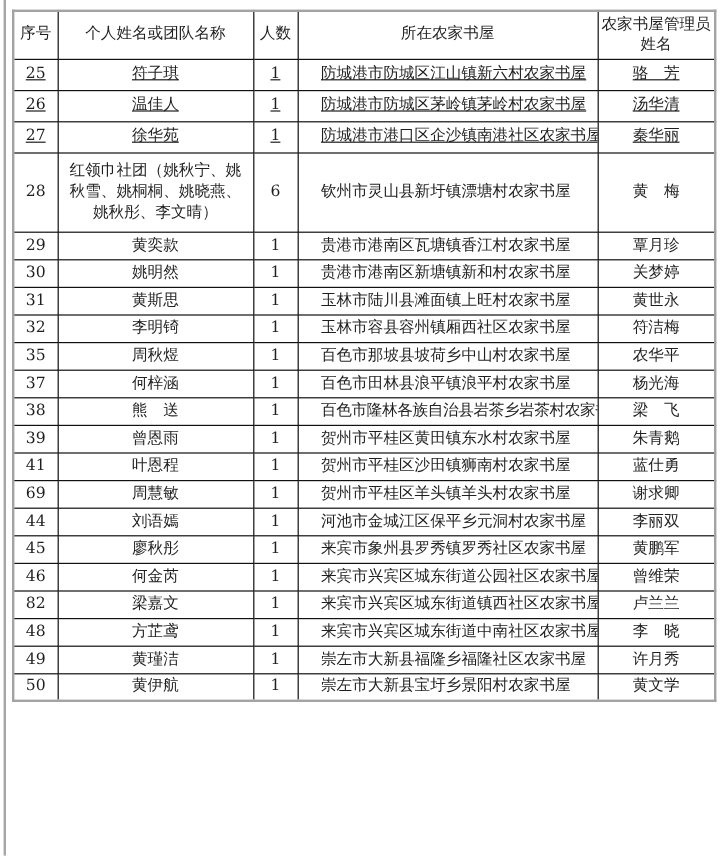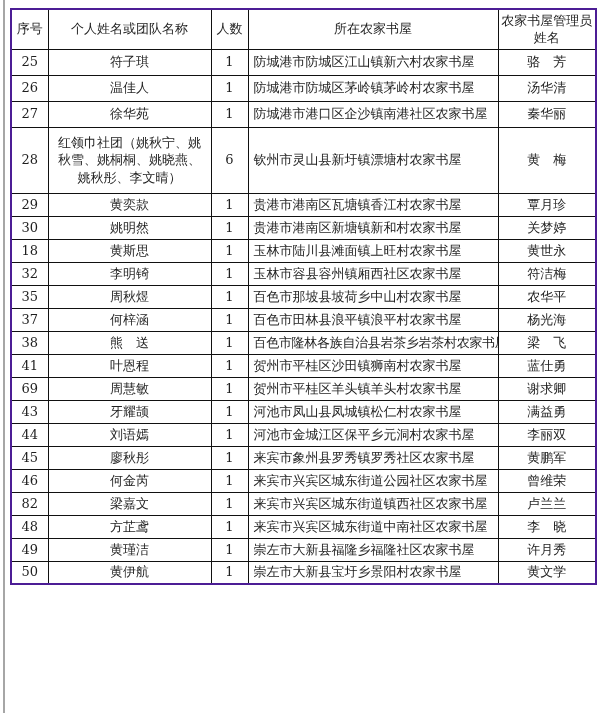--- a/index.html
+++ b/index.html
@@ -26,26 +26,26 @@
   th,td{
     border:1px solid #111111;
     padding:0 2px;
     font-size:13px;
     font-weight:normal;
     text-align:center;
     vertical-align:middle;
     overflow:hidden;
     line-height:1.35;
   }
-  table{border:2px solid #4c1d95;}
+  table{border:2px solid #a3a3a3;}
   thead tr{height:40px;}
   tbody tr{height:23px;}
-  tbody tr.h26{height:26px;}
+  tbody tr.h26{height:26px;text-decoration:underline;}
   tbody tr.tall{height:66px;}
-  td.c-library{text-align:left;padding-left:5px;white-space:nowrap;}
+  td.c-library{text-align:left;padding-left:19px;white-space:nowrap;}
   td.c-library.tight{font-size:13px;letter-spacing:-0.3px;}
   td.c-name{padding:0 6px;}
   .col-no{width:37px;}
   .col-name{width:163px;}
   .col-count{width:37px;}
   .col-library{width:250px;}
   .col-admin{width:98px;}
 </style>
 </head>
 <body>
@@ -107,21 +107,21 @@
     <td class="c-admin">覃月珍</td>
   </tr>
         <tr>
     <td class="c-no">30</td>
     <td class="c-name">姚明然</td>
     <td class="c-count">1</td>
     <td class="c-library">贵港市港南区新塘镇新和村农家书屋</td>
     <td class="c-admin">关梦婷</td>
   </tr>
         <tr>
-    <td class="c-no">18</td>
+    <td class="c-no">31</td>
     <td class="c-name">黄斯思</td>
     <td class="c-count">1</td>
     <td class="c-library">玉林市陆川县滩面镇上旺村农家书屋</td>
     <td class="c-admin">黄世永</td>
   </tr>
         <tr>
     <td class="c-no">32</td>
     <td class="c-name">李明锜</td>
     <td class="c-count">1</td>
     <td class="c-library">玉林市容县容州镇厢西社区农家书屋</td>
@@ -142,39 +142,39 @@
     <td class="c-admin">杨光海</td>
   </tr>
         <tr>
     <td class="c-no">38</td>
     <td class="c-name">熊　送</td>
     <td class="c-count">1</td>
     <td class="c-library tight">百色市隆林各族自治县岩茶乡岩茶村农家书屋</td>
     <td class="c-admin">梁　飞</td>
   </tr>
         <tr>
+    <td class="c-no">39</td>
+    <td class="c-name">曾恩雨</td>
+    <td class="c-count">1</td>
+    <td class="c-library">贺州市平桂区黄田镇东水村农家书屋</td>
+    <td class="c-admin">朱青鹅</td>
+  </tr>
+        <tr>
     <td class="c-no">41</td>
     <td class="c-name">叶恩程</td>
     <td class="c-count">1</td>
     <td class="c-library">贺州市平桂区沙田镇狮南村农家书屋</td>
     <td class="c-admin">蓝仕勇</td>
   </tr>
         <tr>
     <td class="c-no">69</td>
     <td class="c-name">周慧敏</td>
     <td class="c-count">1</td>
     <td class="c-library">贺州市平桂区羊头镇羊头村农家书屋</td>
     <td class="c-admin">谢求卿</td>
-  </tr>
-        <tr>
-    <td class="c-no">43</td>
-    <td class="c-name">牙耀颉</td>
-    <td class="c-count">1</td>
-    <td class="c-library">河池市凤山县凤城镇松仁村农家书屋</td>
-    <td class="c-admin">满益勇</td>
   </tr>
         <tr>
     <td class="c-no">44</td>
     <td class="c-name">刘语嫣</td>
     <td class="c-count">1</td>
     <td class="c-library">河池市金城江区保平乡元洞村农家书屋</td>
     <td class="c-admin">李丽双</td>
   </tr>
         <tr>
     <td class="c-no">45</td>

